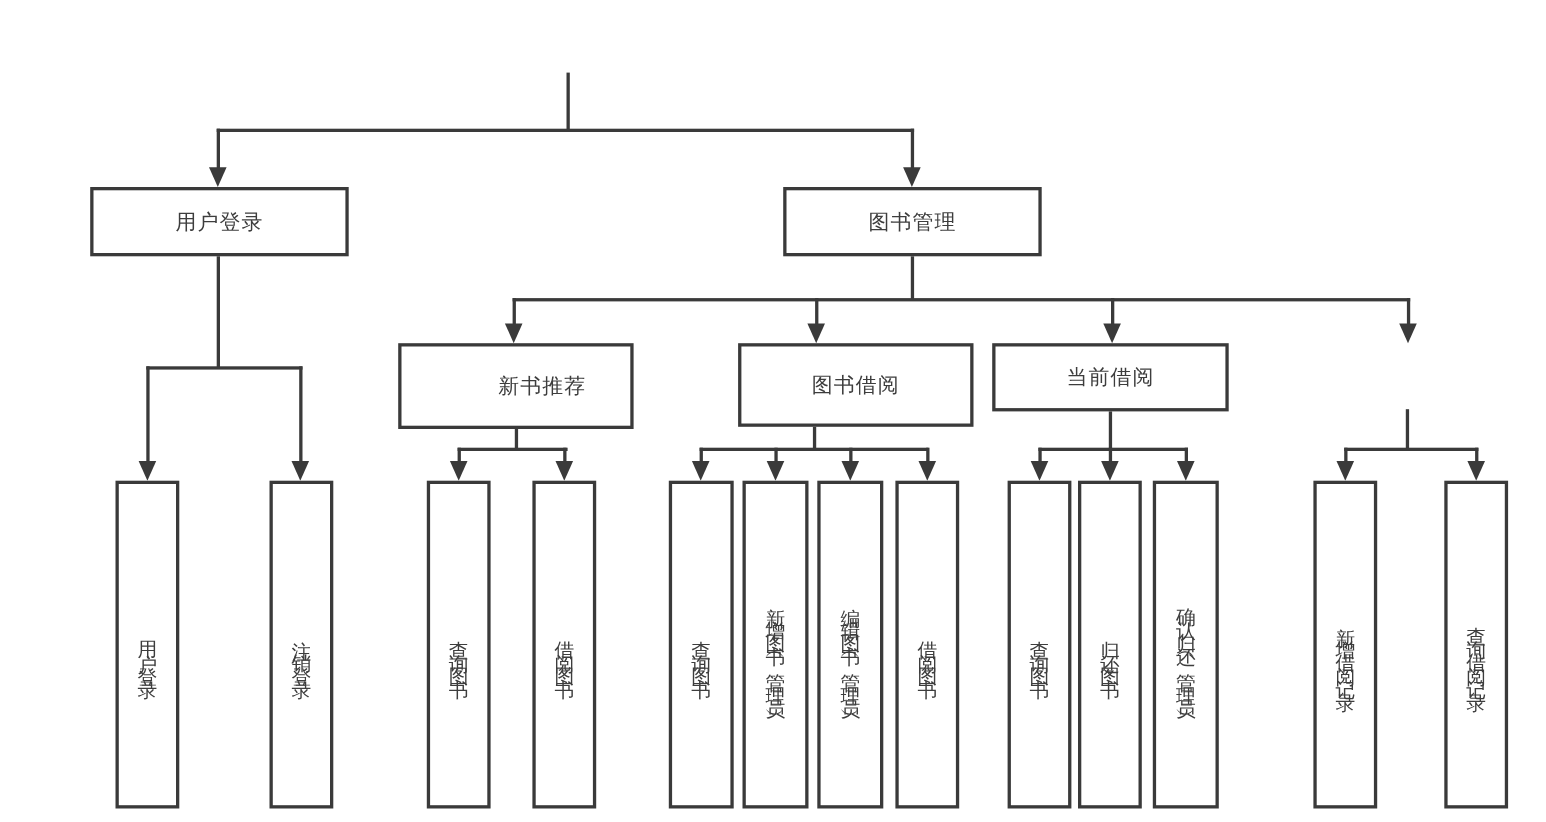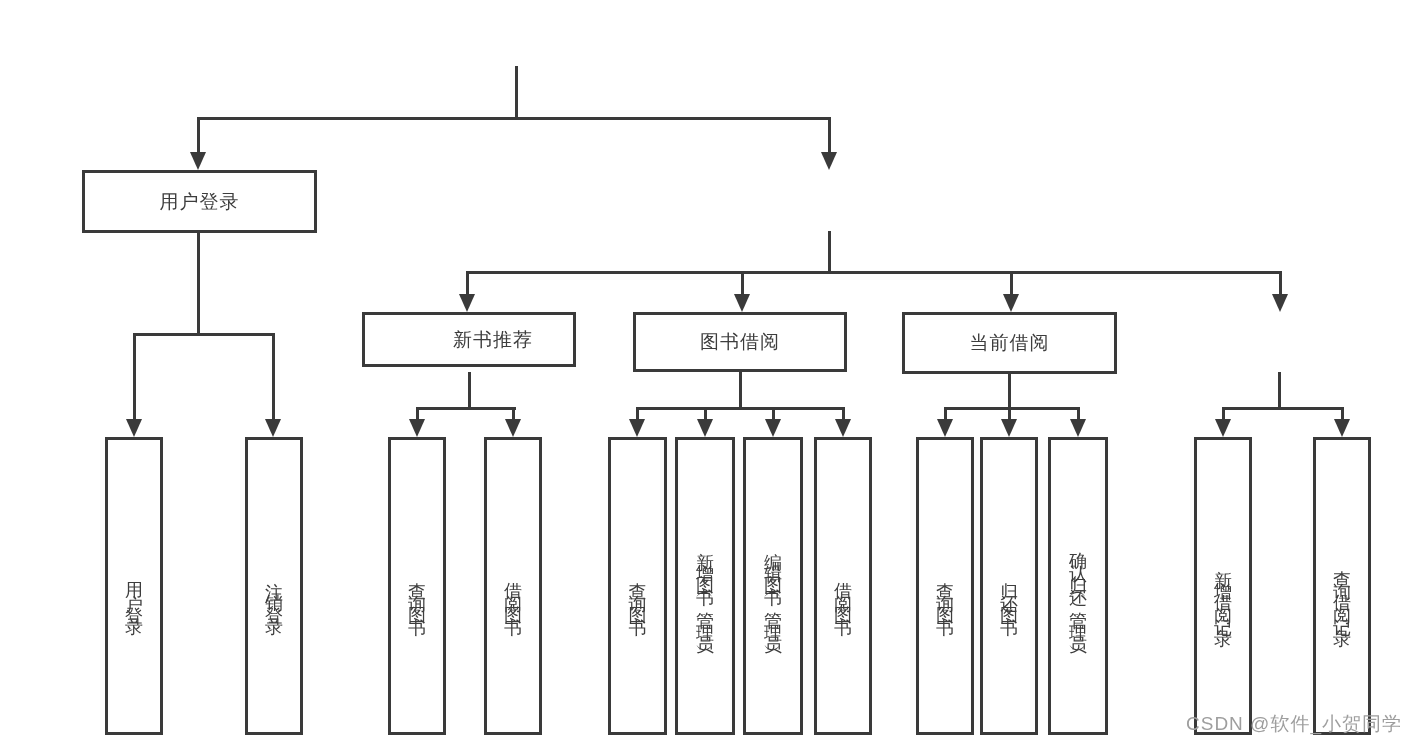--- a/index.html
+++ b/index.html
@@ -45,43 +45,46 @@
   <div class="vline" style="left:515px;top:66px;height:53px;"></div>
   <div class="hline" style="left:197px;top:117px;width:634px;"></div>
   <div class="vline" style="left:197px;top:117px;height:37px;"></div>
   <div class="ahead" style="left:190px;top:152px;"></div>
   <div class="vline" style="left:828px;top:117px;height:37px;"></div>
   <div class="ahead" style="left:821px;top:152px;"></div>
 
   <div class="hnode" style="left:82px;top:170px;width:235px;height:63px;">
     <span>用户登录</span>
   </div>
+  <div class="hnode" style="left:712px;top:170px;width:235px;height:63px;">
+    <span>图书管理</span>
+  </div>
 
   <div class="vline" style="left:197px;top:231px;height:104px;"></div>
   <div class="hline" style="left:133px;top:333px;width:142px;"></div>
   <div class="vline" style="left:133px;top:333px;height:88px;"></div>
   <div class="ahead" style="left:126px;top:419px;"></div>
   <div class="vline" style="left:272px;top:333px;height:88px;"></div>
   <div class="ahead" style="left:265px;top:419px;"></div>
 
   <div class="vline" style="left:828px;top:231px;height:42px;"></div>
   <div class="hline" style="left:466px;top:271px;width:816px;"></div>
   <div class="vline" style="left:466px;top:271px;height:26px;"></div>
   <div class="ahead" style="left:459px;top:294px;"></div>
   <div class="vline" style="left:741px;top:271px;height:26px;"></div>
   <div class="ahead" style="left:734px;top:294px;"></div>
   <div class="vline" style="left:1010px;top:271px;height:26px;"></div>
   <div class="ahead" style="left:1003px;top:294px;"></div>
   <div class="vline" style="left:1279px;top:271px;height:26px;"></div>
   <div class="ahead" style="left:1272px;top:294px;"></div>
 
-  <div class="hnode" style="left:362px;top:312px;width:214px;height:55px;padding-left:48px;">
+  <div class="hnode" style="left:362px;top:312px;width:214px;height:78px;padding-left:48px;">
     <span>新书推荐</span>
   </div>
-  <div class="hnode" style="left:633px;top:312px;width:214px;height:60px;">
+  <div class="hnode" style="left:671px;top:312px;width:214px;height:76px;">
     <span>图书借阅</span>
   </div>
   <div class="hnode" style="left:902px;top:312px;width:215px;height:62px;justify-content:center;">
     <span>当前借阅</span>
   </div>
 
   <div class="vline" style="left:468px;top:372px;height:38px;"></div>
   <div class="hline" style="left:416px;top:407px;width:100px;"></div>
   <div class="vline" style="left:416px;top:407px;height:16px;"></div>
   <div class="ahead" style="left:409px;top:419px;"></div>
@@ -152,15 +155,14 @@
     <span>确认归还（管理员）</span>
   </div>
 
   <div class="vnode" style="left:1194px;width:58px;">
     <span>新增借阅记录</span>
   </div>
   <div class="vnode" style="left:1313px;width:58px;">
     <span>查询借阅记录</span>
   </div>
 
-  <div class="watermark">CSDN @软件_小贺同学</div>
 
 </div>
 
 </body></html>

